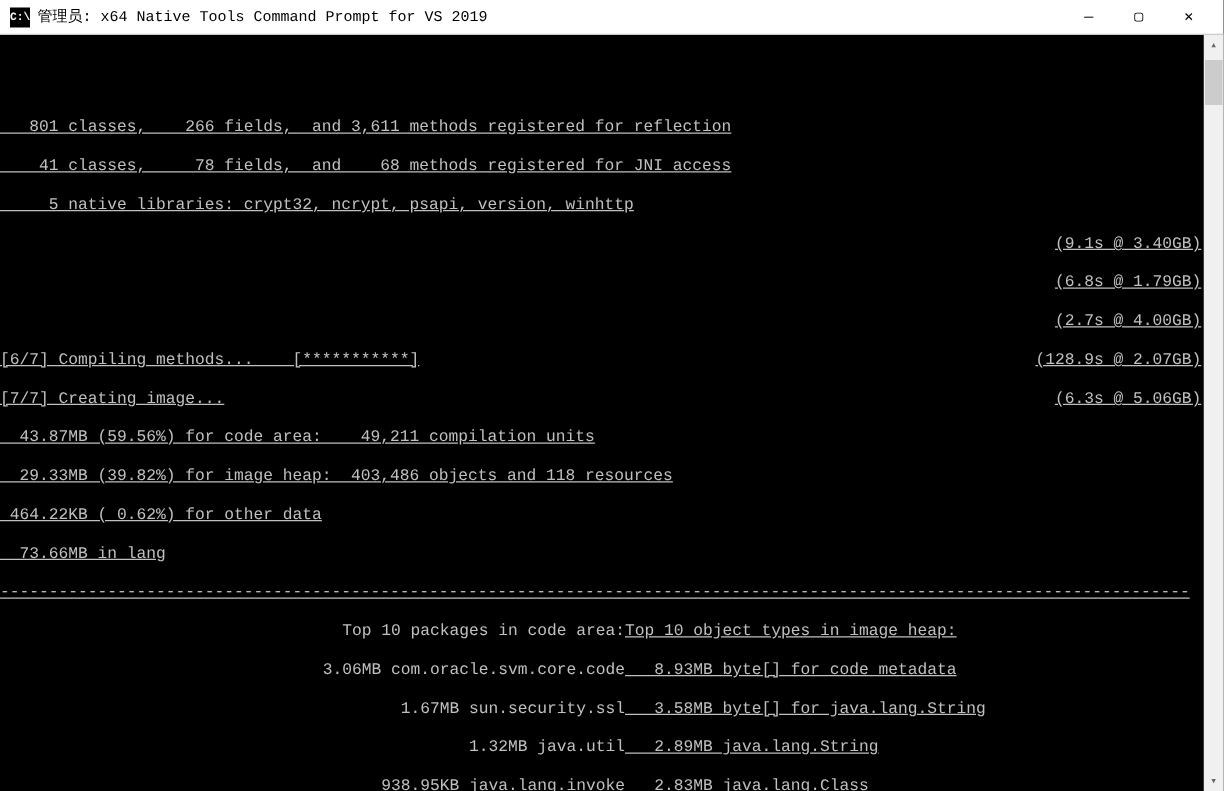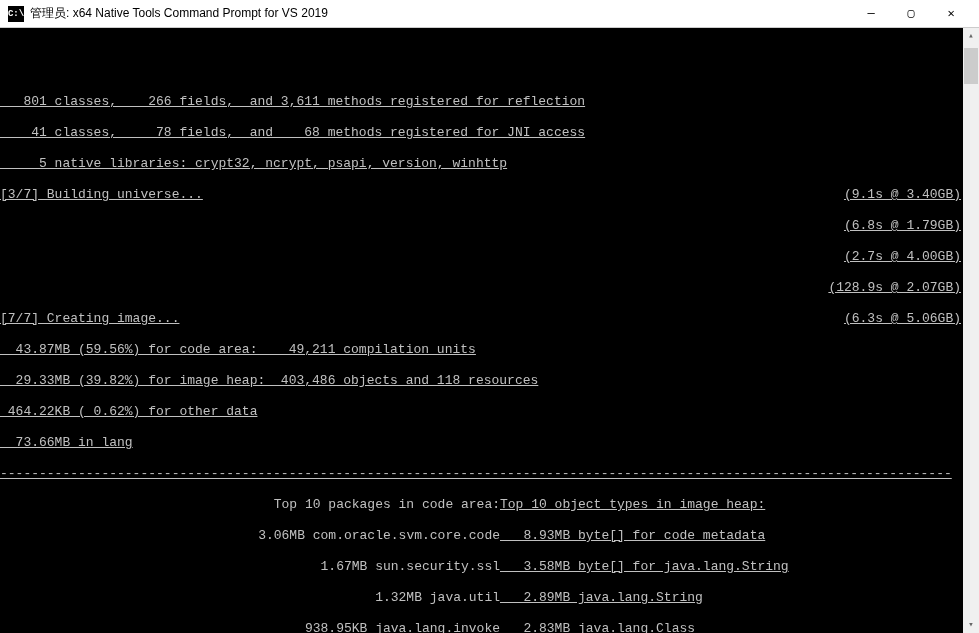--- a/index.html
+++ b/index.html
@@ -28,21 +28,21 @@
       color: #fff;
       display: inline-flex;
       align-items: center;
       justify-content: center;
       font-size: 9px;
       margin-right: 6px;
       font-weight: bold;
     }
     .title-text {
       flex: 1;
-      font-family: Liberation Sans, sans-serif;
+      font-family: Liberation Mono, monospace;
       font-size: 12px;
     }
     .window-controls { display: flex; gap: 0; }
     .win-btn {
       width: 40px;
       height: 26px;
       display: flex;
       align-items: center;
       justify-content: center;
       font-size: 12px;
@@ -109,24 +109,24 @@
 <div class="terminal">
   <div class="scrollbar">
     <div class="scroll-arrow up">▴</div>
     <div class="scroll-thumb"></div>
     <div class="scroll-arrow down">▾</div>
   </div>
   <div class="content">
 <span class="line">   801 classes,    266 fields,  and 3,611 methods registered for reflection</span>
 <span class="line">    41 classes,     78 fields,  and    68 methods registered for JNI access</span>
 <span class="line">     5 native libraries: crypt32, ncrypt, psapi, version, winhttp</span>
-<span class="line line-flex"><span>[3/7] Building universe...</span><span style="flex:1"></span><span>(9.1s @ 3.40GB)</span></span>
+<span class="line line-flex"><span style="flex:1"></span><span>(9.1s @ 3.40GB)</span></span>
 <span class="line line-flex"><span style="flex:1"></span><span>(6.8s @ 1.79GB)</span></span>
 <span class="line line-flex"><span style="flex:1"></span><span>(2.7s @ 4.00GB)</span></span>
-<span class="line line-flex"><span style="flex:1"></span><span>(128.9s @ 2.07GB)</span></span>
+<span class="line line-flex"><span>[6/7] Compiling methods...    [***********]</span><span style="flex:1"></span><span>(128.9s @ 2.07GB)</span></span>
 <span class="line line-flex"><span>[7/7] Creating image...</span><span style="flex:1"></span><span>(6.3s @ 5.06GB)</span></span>
 <span class="line">  43.87MB (59.56%) for code area:    49,211 compilation units</span>
 <span class="line">  29.33MB (39.82%) for image heap:  403,486 objects and 118 resources</span>
 <span class="line"> 464.22KB ( 0.62%) for other data</span>
 <span class="line">  73.66MB in lang</span>
 <span class="line dashes" id="hr1">--------------------------------------------------------------------------------------------------------------------------</span>
 <span class="line"><span class="l-col">Top 10 packages in code area:</span><span>Top 10 object types in image heap:</span></span>
 <span class="line"><span class="l-col">   3.06MB com.oracle.svm.core.code</span><span>   8.93MB byte[] for code metadata</span></span>
 <span class="line"><span class="l-col">   1.67MB sun.security.ssl</span><span>   3.58MB byte[] for java.lang.String</span></span>
 <span class="line"><span class="l-col">   1.32MB java.util</span><span>   2.89MB java.lang.String</span></span>

